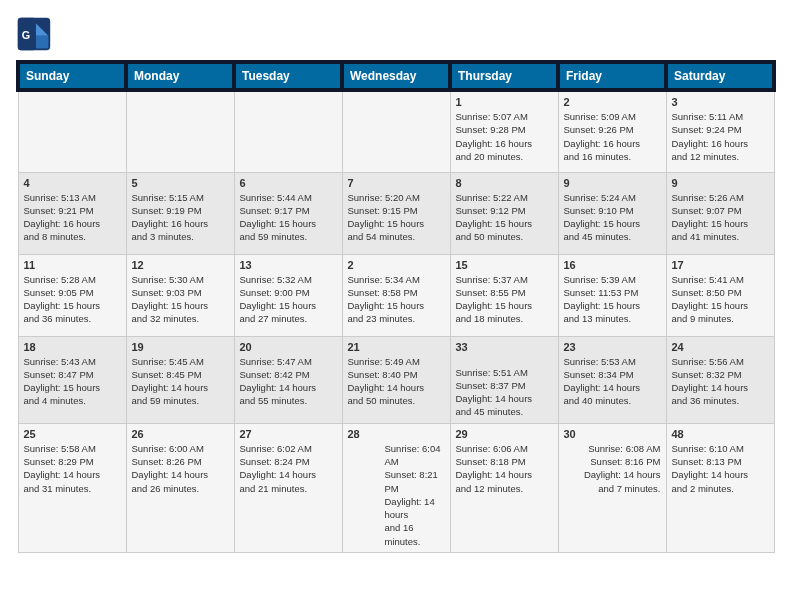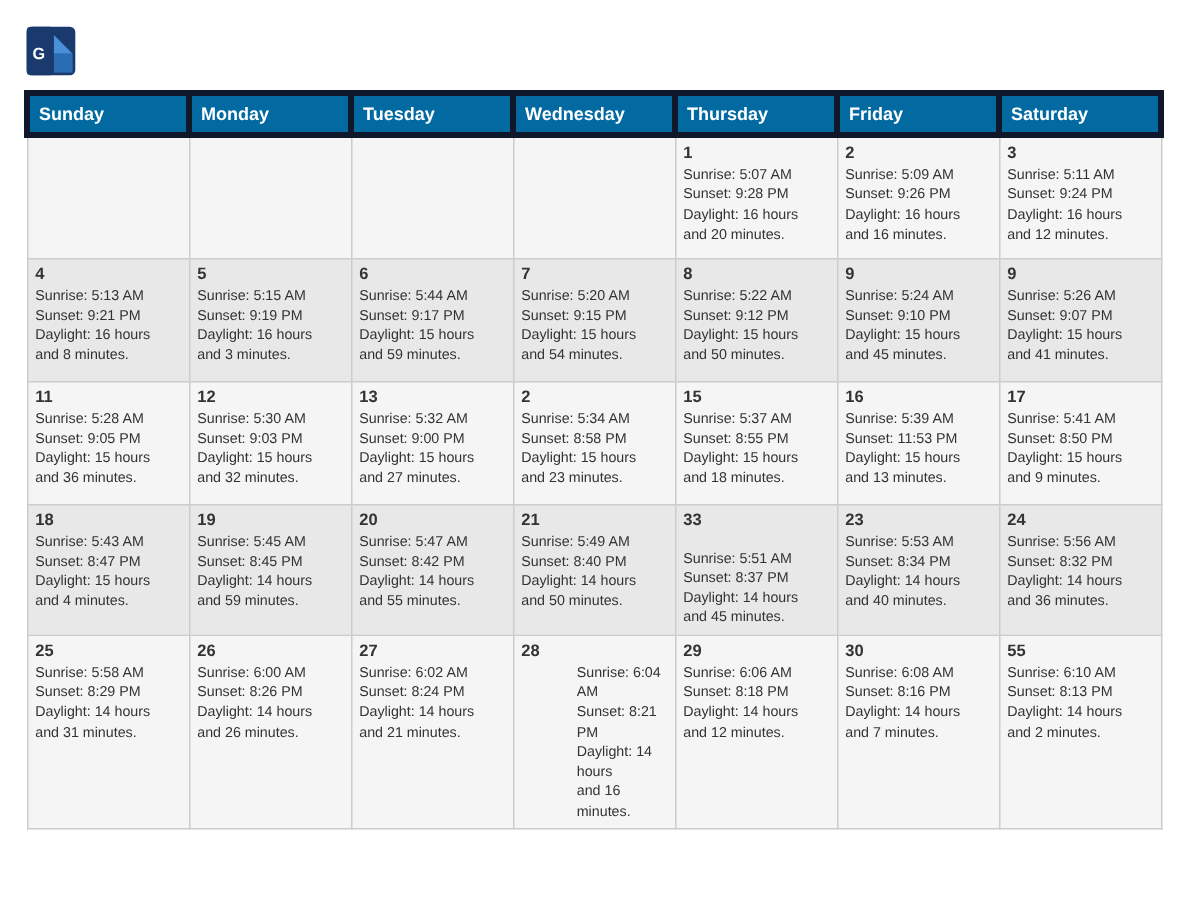--- a/index.html
+++ b/index.html
@@ -332,27 +332,27 @@
         </td>
         <td>
           <span class="day-number">29</span>
           <div class="cell-content" style="white-space: pre-wrap;">Sunrise: 6:06 AM
 Sunset: 8:18 PM
 Daylight: 14 hours
 and 12 minutes.</div>
         </td>
         <td>
           <span class="day-number">30</span>
-          <div class="cell-content" style="white-space: pre-wrap;">Sunrise: 6:08 AM
+          <div class="cell-content" style="white-space: pre-wrap; text-align: right;">Sunrise: 6:08 AM
 Sunset: 8:16 PM
 Daylight: 14 hours
 and 7 minutes.</div>
         </td>
         <td>
-          <span class="day-number">55</span>
+          <span class="day-number">48</span>
           <div class="cell-content" style="white-space: pre-wrap;">Sunrise: 6:10 AM
 Sunset: 8:13 PM
 Daylight: 14 hours
 and 2 minutes.</div>
         </td>
       </tr>
     </tbody>
 </table>
 
 </body></html>

